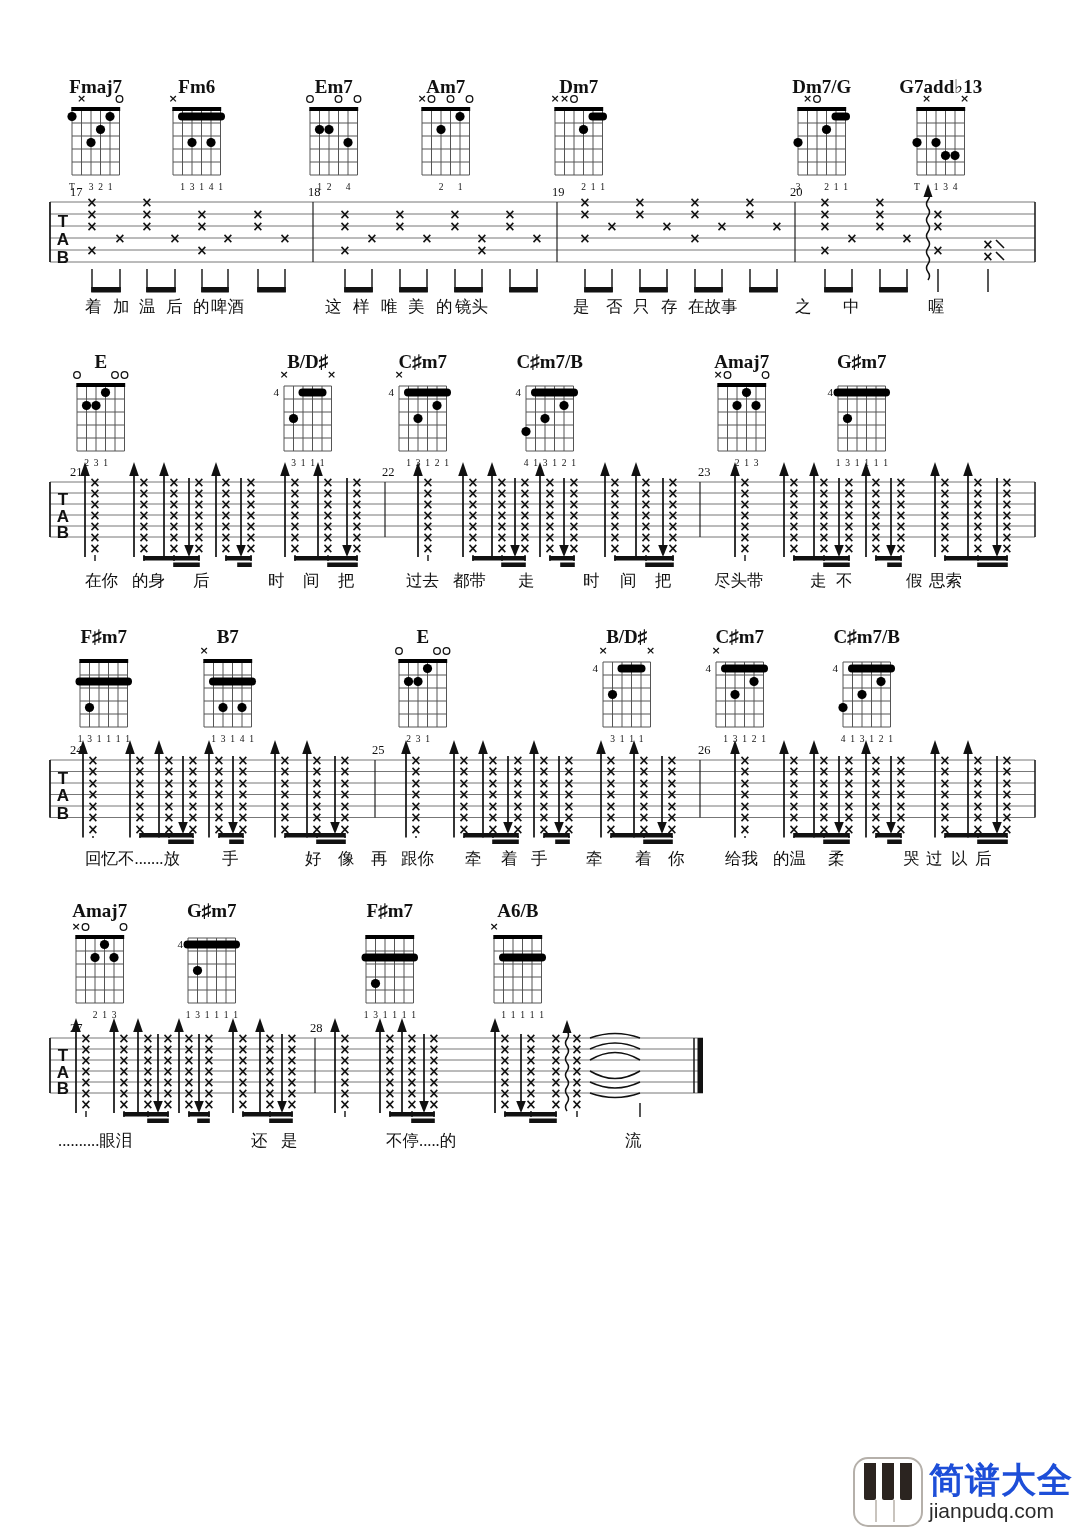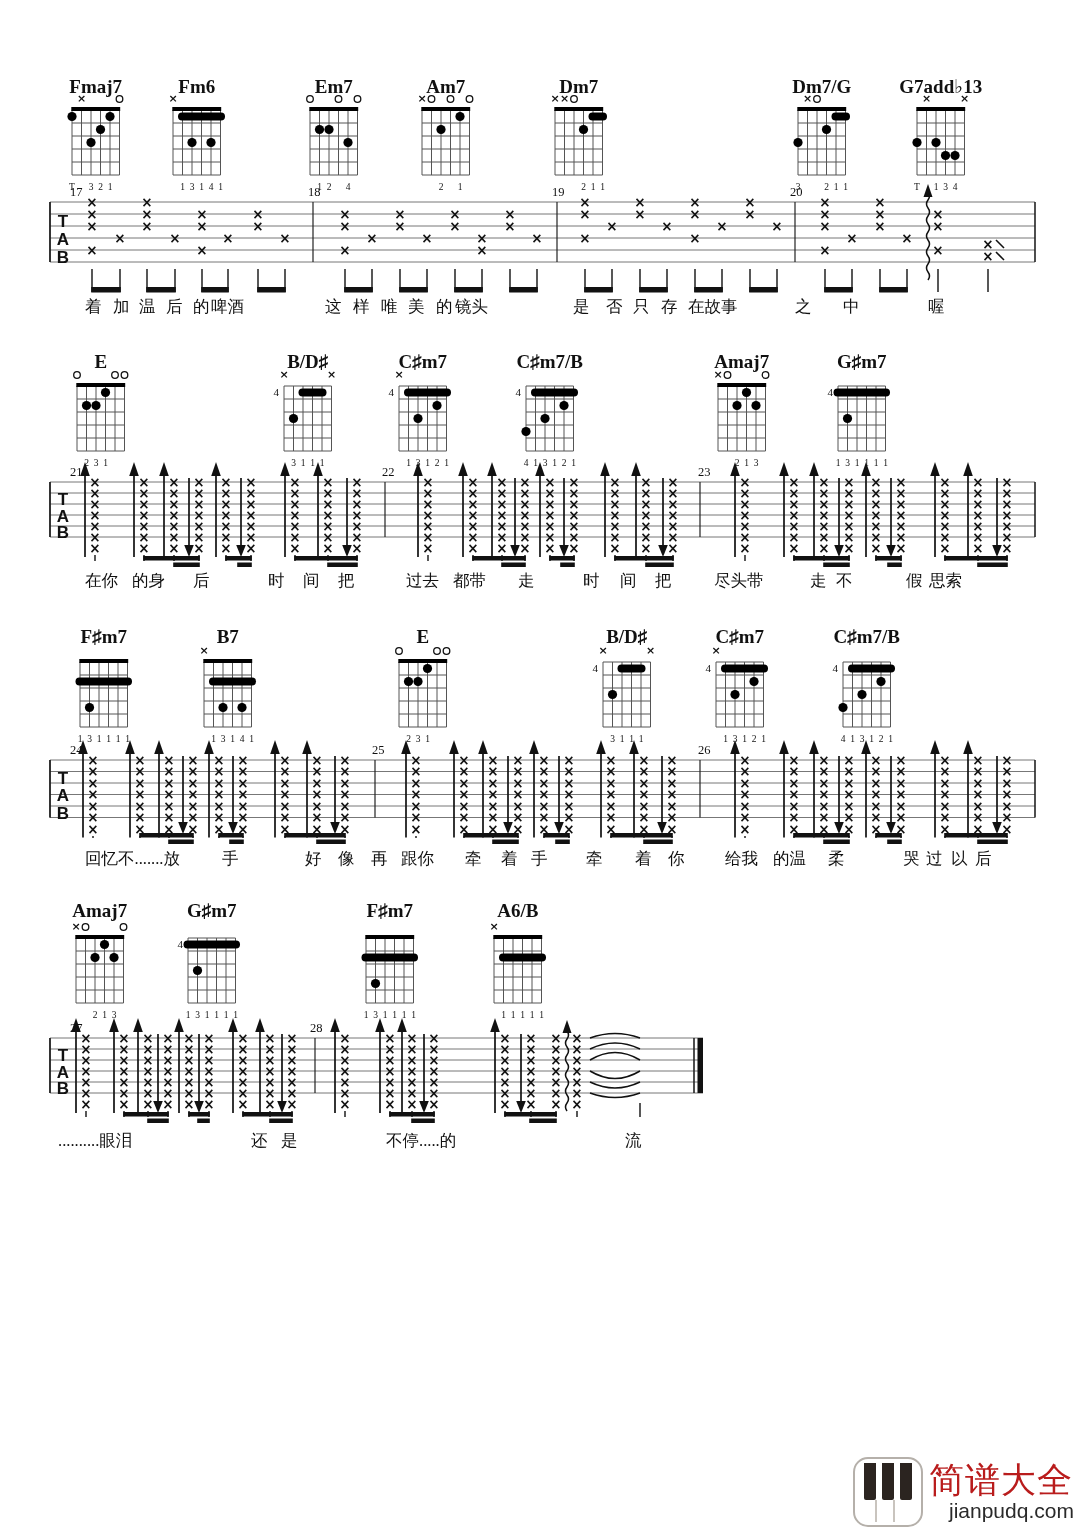--- a/index.html
+++ b/index.html
@@ -5,23 +5,23 @@
   html,body{margin:0;padding:0;background:#fff;}
   #page{position:relative;width:1080px;height:1527px;background:#ffffff;overflow:hidden;
         font-family:"Liberation Serif","DejaVu Serif",serif;padding-left:44px;}
   #notation{position:absolute;left:0;top:0;}
   #logo{position:absolute;left:853px;top:1456px;width:227px;height:71px;display:flex;align-items:center;}
   #logo-icon{position:relative;width:66px;height:66px;background:#fff;border:2px solid #b5b0aa;
              border-radius:15px;overflow:hidden;flex:none;}
   .bkey{position:absolute;top:4px;width:12px;height:37px;background:#2b2420;border-radius:0 0 2px 2px;}
   .wsep{position:absolute;top:41px;width:2px;height:22px;background:#c9c4be;}
   #logo-text{margin-left:6px;line-height:1;}
-  #logo-title{font-family:"Liberation Sans","DejaVu Sans",sans-serif;font-weight:normal;
-              font-size:35px;color:#b91c1c;letter-spacing:1px;white-space:nowrap;}
-  #logo-domain{font-family:"Liberation Sans","DejaVu Sans",sans-serif;font-size:21px;color:#2a2a2a;margin-top:3px;margin-left:20px;}
+  #logo-title{font-family:"Liberation Sans","DejaVu Sans",sans-serif;font-weight:bold;
+              font-size:35px;color:#1d4ed8;letter-spacing:1px;white-space:nowrap;}
+  #logo-domain{font-family:"Liberation Sans","DejaVu Sans",sans-serif;font-size:21px;color:#2a2a2a;margin-top:3px;}
 </style>
 </head>
 <body>
 
 <div id="page">
   <svg id="notation" width="1080" height="1527" viewBox="0 0 1080 1527">
       <g>
         <text x="95.75" y="93" font-size="19" font-family="&quot;Liberation Serif&quot;,&quot;DejaVu Serif&quot;,serif" fill="#111" text-anchor="middle" font-weight="bold">Fmaj7</text>
         <line x1="72" y1="110" x2="72" y2="175" stroke="#555" stroke-width="1"></line>
         <line x1="81.5" y1="110" x2="81.5" y2="175" stroke="#555" stroke-width="1"></line>

